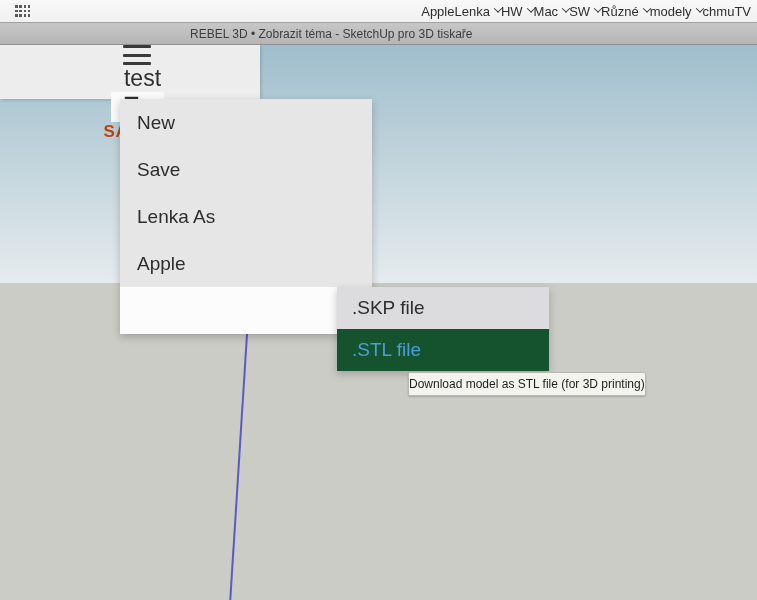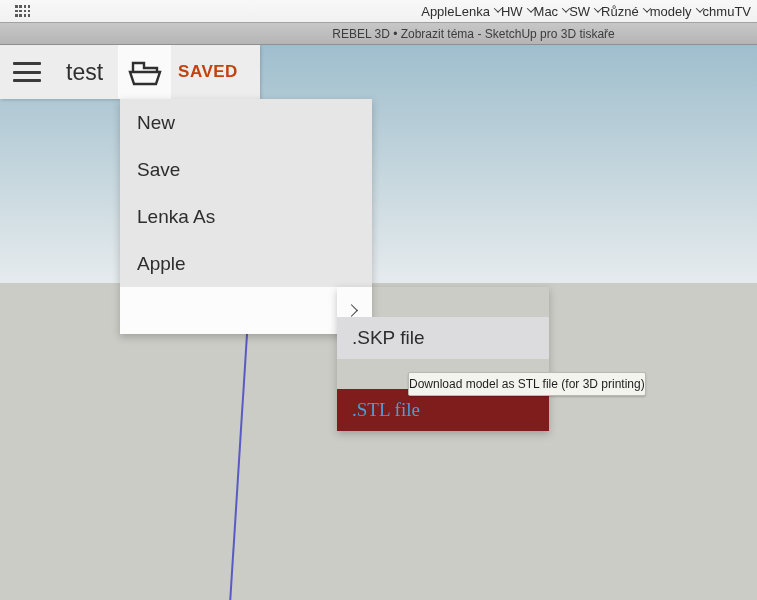--- a/index.html
+++ b/index.html
@@ -42,21 +42,21 @@
   }
 
   
   .tab-bar {
     height: 23px;
     background: linear-gradient(#c7c7c7, #b5b5b5);
     border-top: 1px solid #a2a2a2;
     border-bottom: 1px solid #8f8f8f;
     display: flex;
     align-items: center;
-    justify-content: center;
+    justify-content: flex-start;
     padding-left: 190px;
     font-size: 12px;
     color: #3d3d3d;
     white-space: nowrap;
   }
 
   
   .viewport {
     position: relative;
     height: 555px;
@@ -83,20 +83,21 @@
   
   .app-header {
     position: absolute;
     left: 0; top: 0;
     width: 260px; height: 54px;
     background: #ededed;
     display: flex;
     align-items: center;
     box-shadow: 1px 1px 3px rgba(0,0,0,.18);
     z-index: 2;
+    flex-direction: column;
   }
   .hamburger {
     width: 28px;
     margin-left: 13px;
     display: flex;
     flex-direction: column;
     gap: 5.5px;
     cursor: pointer;
   }
   .hamburger i { height: 3px; background: #3a3a3a; border-radius: 1px; }
@@ -162,24 +163,23 @@
     box-shadow: 0 3px 8px rgba(0,0,0,.22);
     z-index: 4;
   }
   .submenu-item {
     height: 42px;
     display: flex;
     align-items: center;
     padding: 0 15px;
     font-size: 19px;
     cursor: pointer;
-    margin-top: 30px;
   }
   .submenu-item.skp { background: #dcdcde; color: #2d2d2d; }
-  .submenu-item.stl { background: #7f1d1d; color: #4c9ed9; font-family: Liberation Serif, serif; }
+  .submenu-item.stl { background: #14532d; color: #4c9ed9; }
 
   
   .tooltip {
     position: absolute;
     left: 408px; top: 327px;
     background: #f4f4ef;
     border: 1px solid #b9b9b2;
     border-radius: 2px;
     box-shadow: 0 1px 2px rgba(0,0,0,.2);
     padding: 4px 0;

